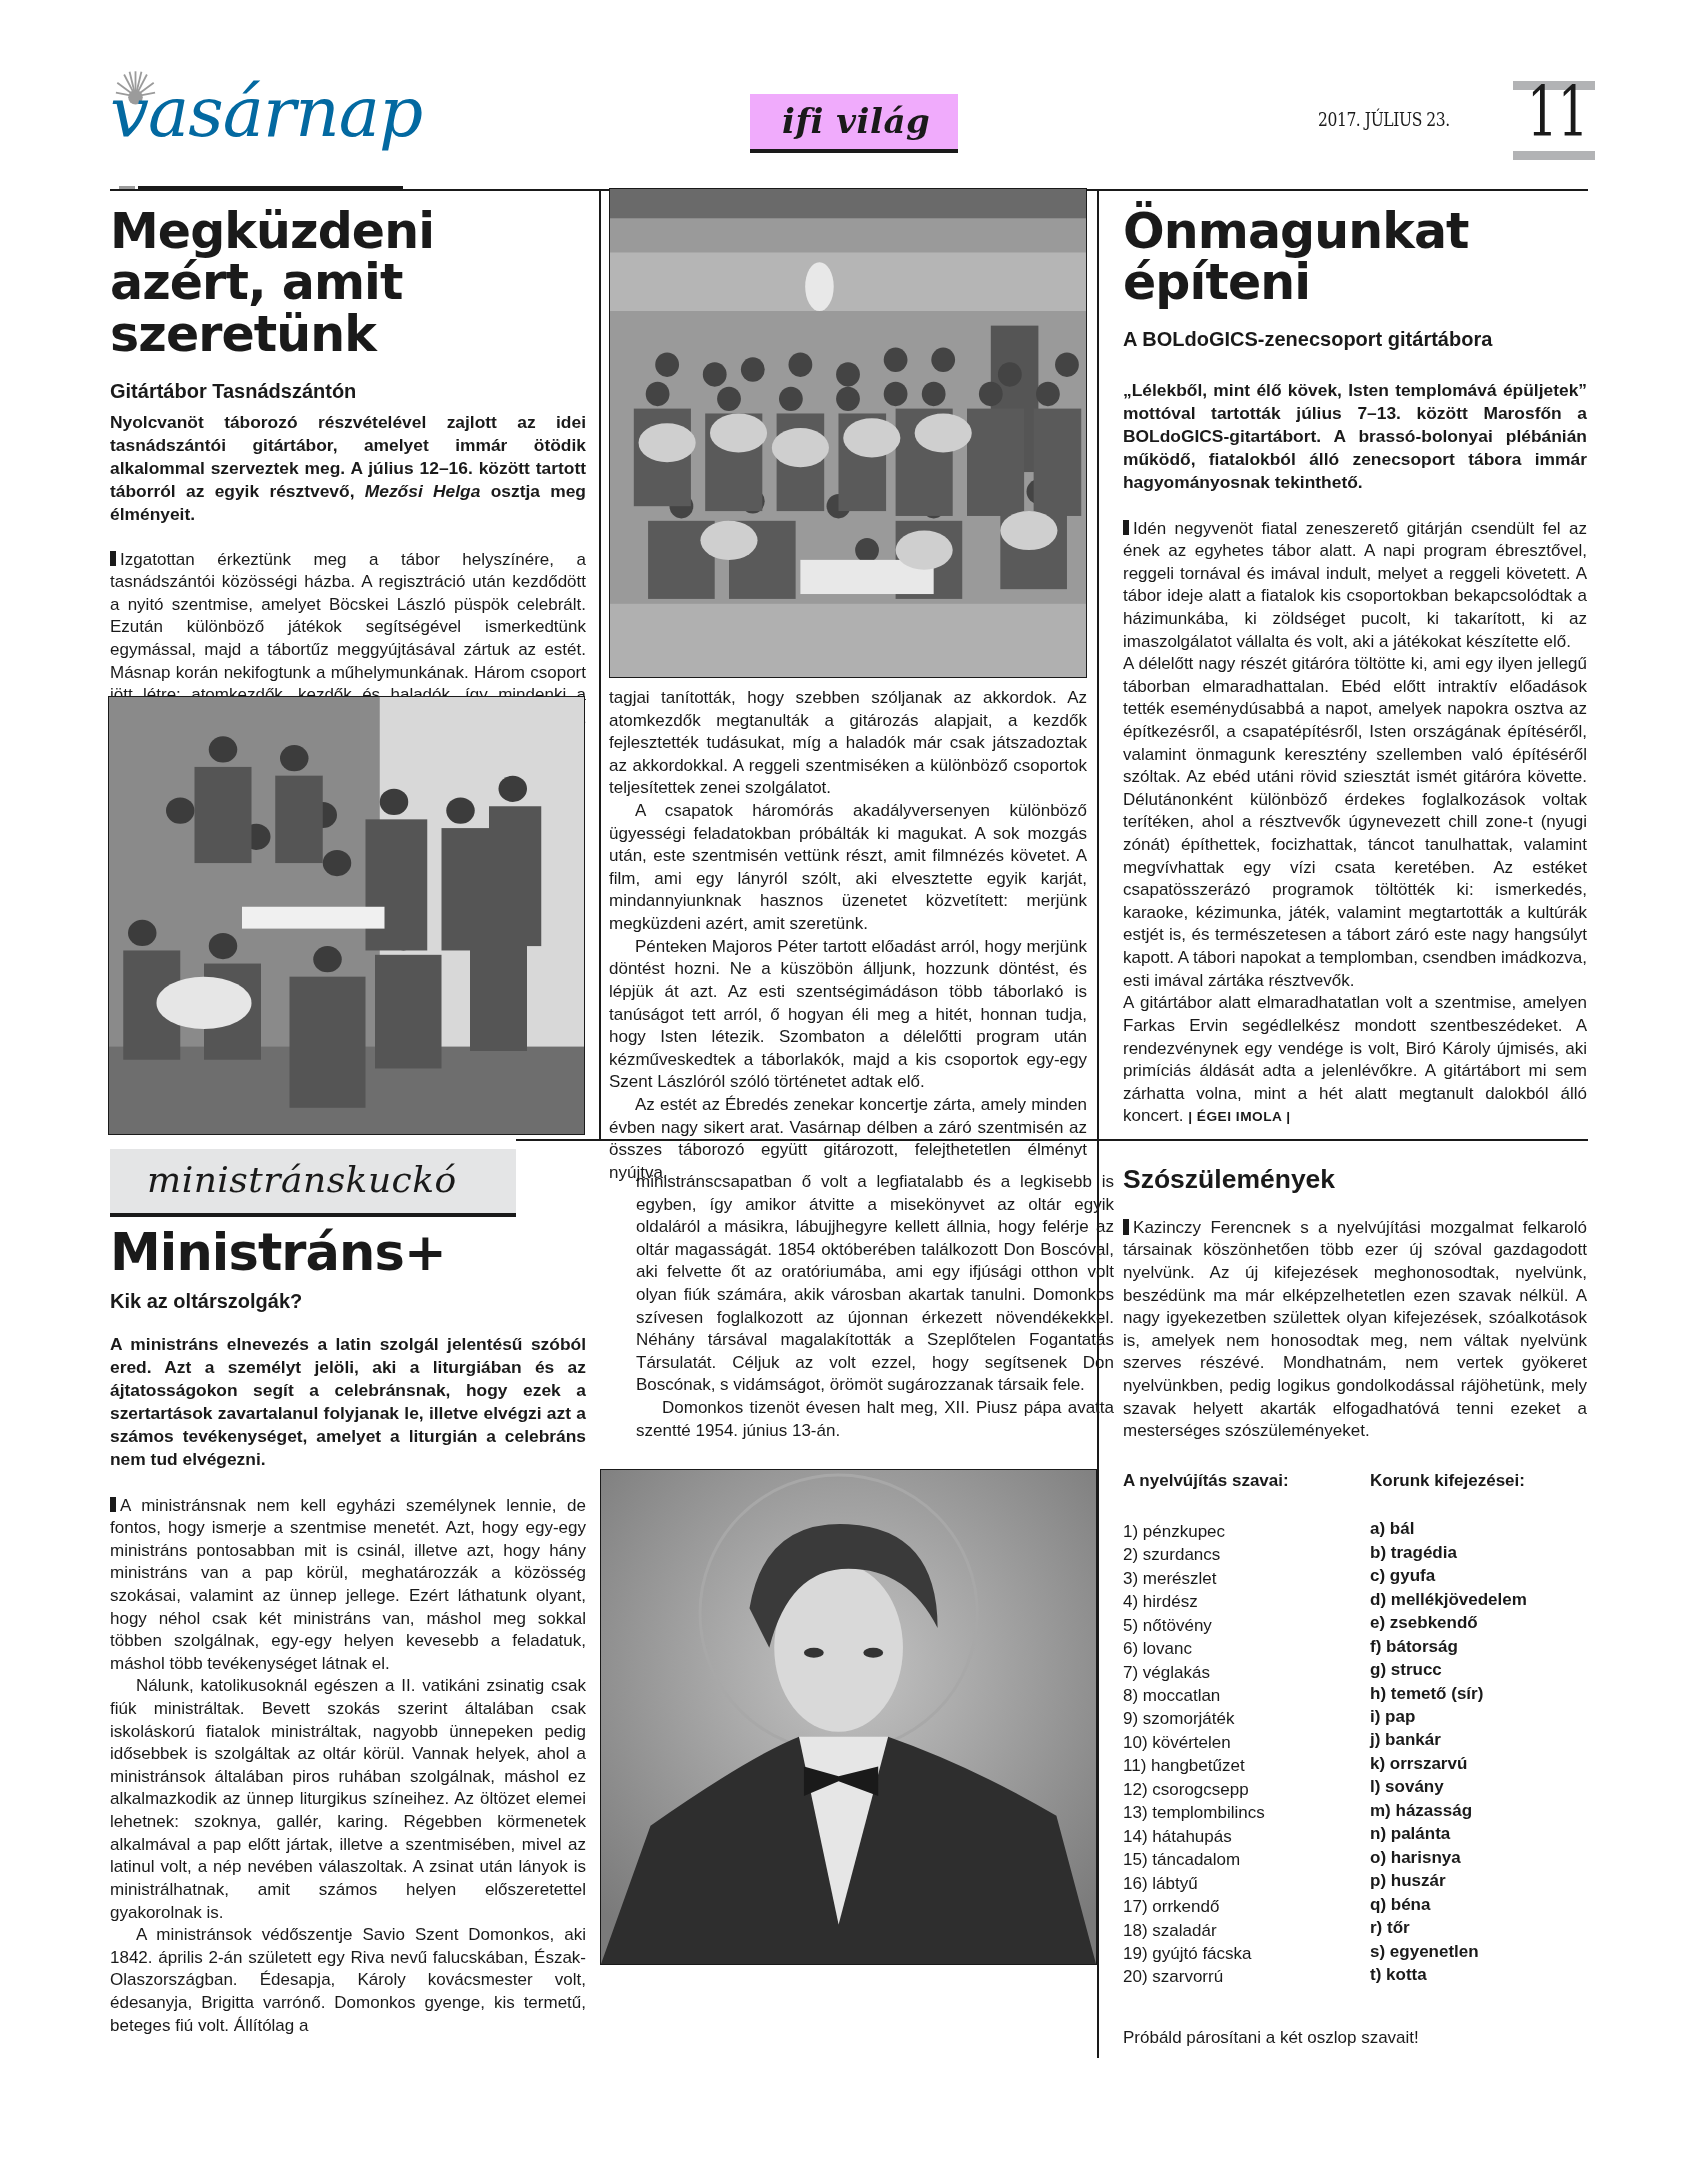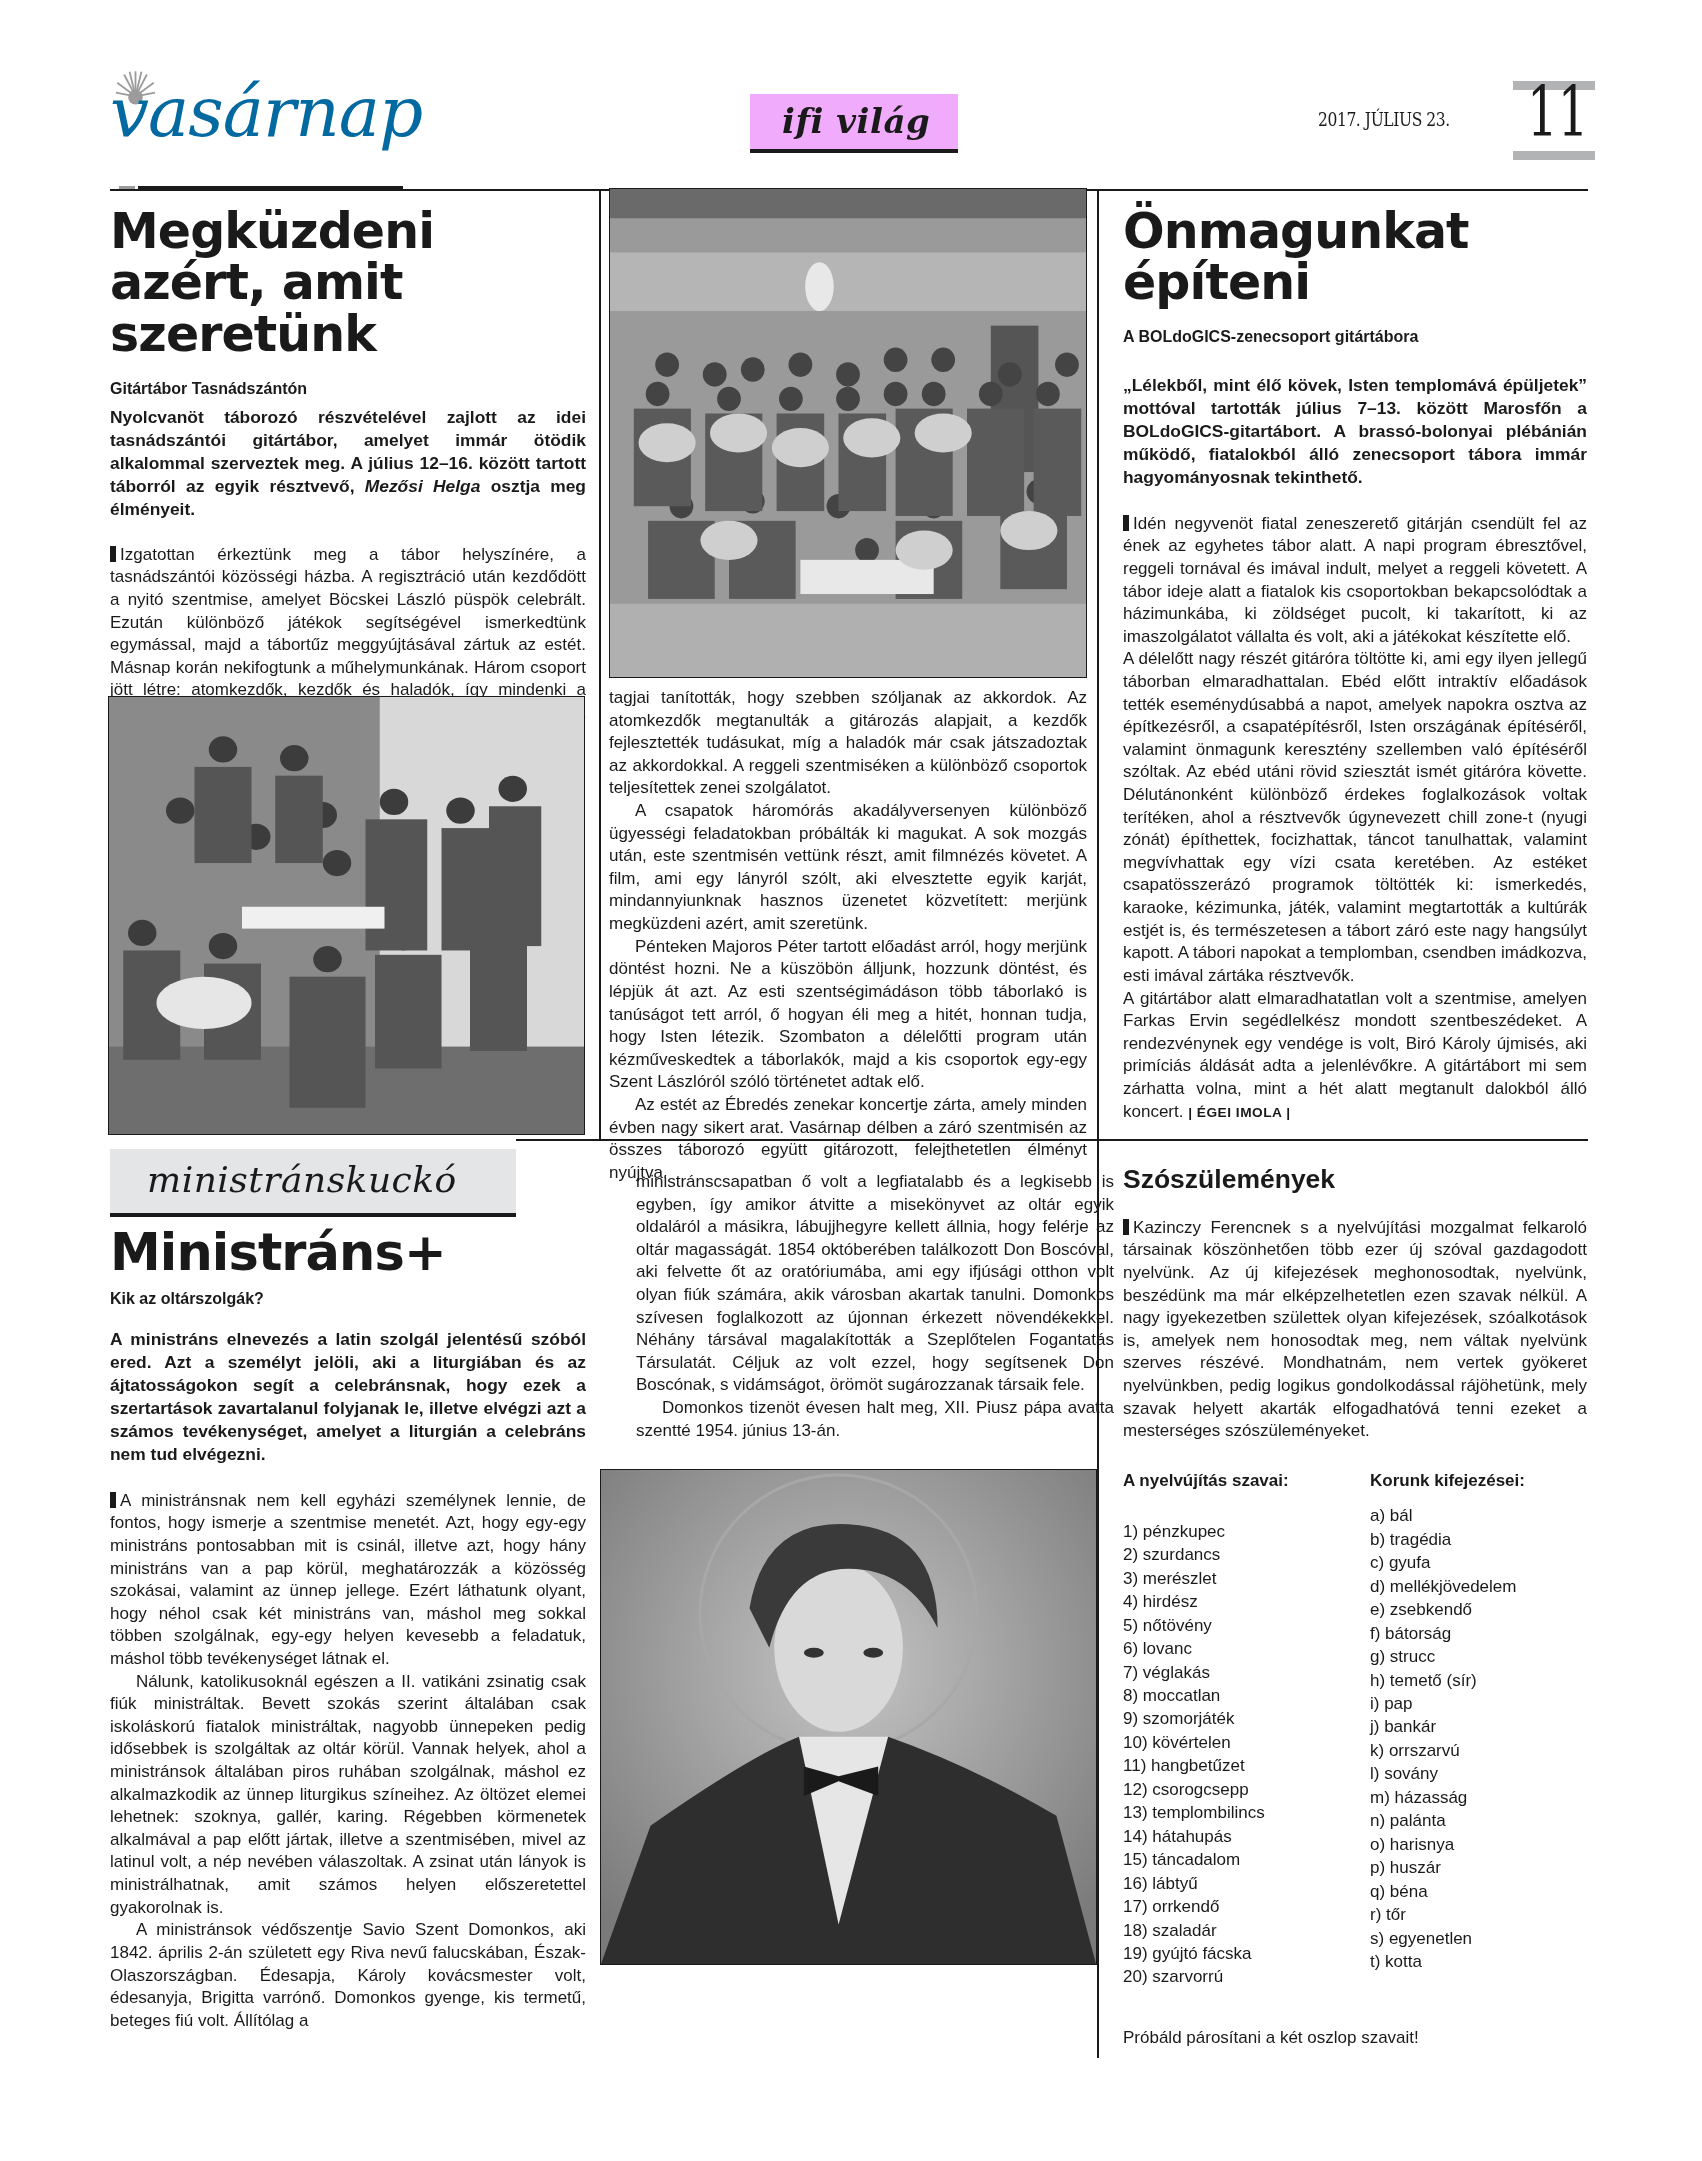--- a/index.html
+++ b/index.html
@@ -18,21 +18,21 @@
                font-weight:bold; font-size:34px; letter-spacing:0.5px; }
   .date { left:1318px; top:109px; font-family:"DejaVu Serif", serif; font-size:18.3px; letter-spacing:-0.5px; transform:scaleX(0.85); transform-origin:left; }
   .pageno-bar { left:1513px; width:82px; height:9.2px; background:#b2b3b5; }
   .pageno { left:1515px; top:78px; width:80px; text-align:center; font-family:"DejaVu Serif", serif; font-size:69px;
             line-height:1; transform:scaleX(0.7); }
   .rule-h { background:#1a1a1a; }
   .rule-v { background:#1a1a1a; width:1.8px; }
 
   h1.headline { margin:0; font-family:"DejaVu Sans", sans-serif; font-weight:bold; line-height:1.05;
                 letter-spacing:-0.9px; font-size:49px; }
-  .subhead { font-weight:bold; font-size:16px; line-height:1.2; }
+  .subhead { font-weight:bold; font-size:20px; line-height:1.2; }
   .lead { font-weight:bold; font-size:17.4px; line-height:1.32; text-align:justify; }
   .body { font-size:17px; line-height:1.33; text-align:justify; }
   .body p, .lead p { margin:0; }
   .body p.indent { text-indent:26px; }
   .mark { display:inline-block; width:6.4px; height:15.6px; background:#1a1a1a; margin-right:3.7px; vertical-align:-1.8px; }
   .byline { font-weight:bold; font-size:13.7px; letter-spacing:0.5px; }
 
   .photo { background:#8f8f8f; border:1.4px solid #1a1a1a; box-sizing:border-box; overflow:hidden; }
   .photo svg { width:100%; height:100%; display:block; }
 
@@ -273,21 +273,21 @@
           <li>15) táncadalom</li>
           <li>16) lábtyű</li>
           <li>17) orrkendő</li>
           <li>18) szaladár</li>
           <li>19) gyújtó fácska</li>
           <li>20) szarvorrú</li>
         </ol>
     </div>
     <div style="position:absolute; left:247px; top:0; width:220px;">
       <div class="head">Korunk kifejezései:</div>
-      <ol id="list-right" style="margin-top:12px;">
+      <ol id="list-right" style="margin-top:25px;font-weight:bold;">
           <li>a) bál</li>
           <li>b) tragédia</li>
           <li>c) gyufa</li>
           <li>d) mellékjövedelem</li>
           <li>e) zsebkendő</li>
           <li>f) bátorság</li>
           <li>g) strucc</li>
           <li>h) temető (sír)</li>
           <li>i) pap</li>
           <li>j) bankár</li>

